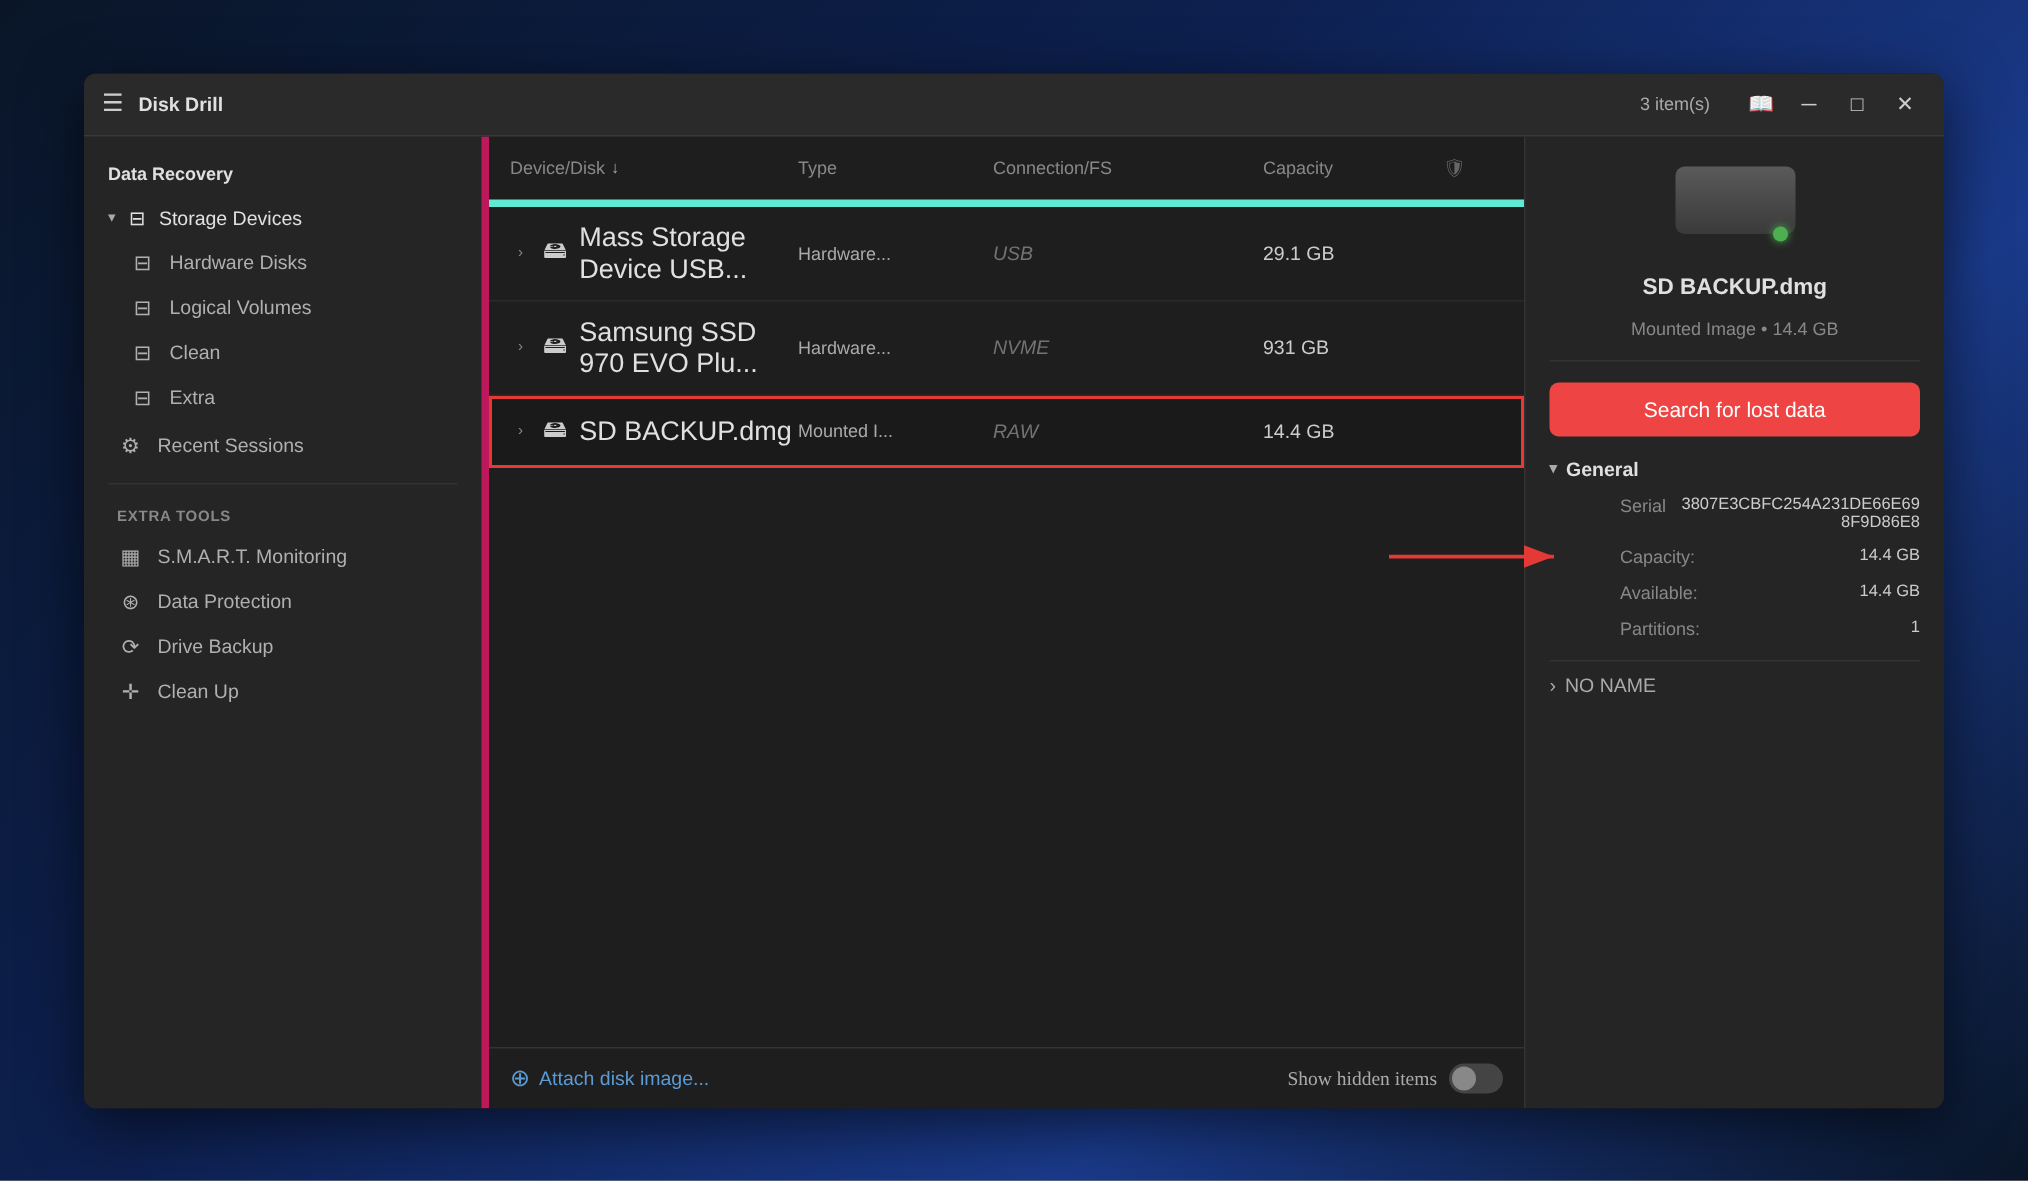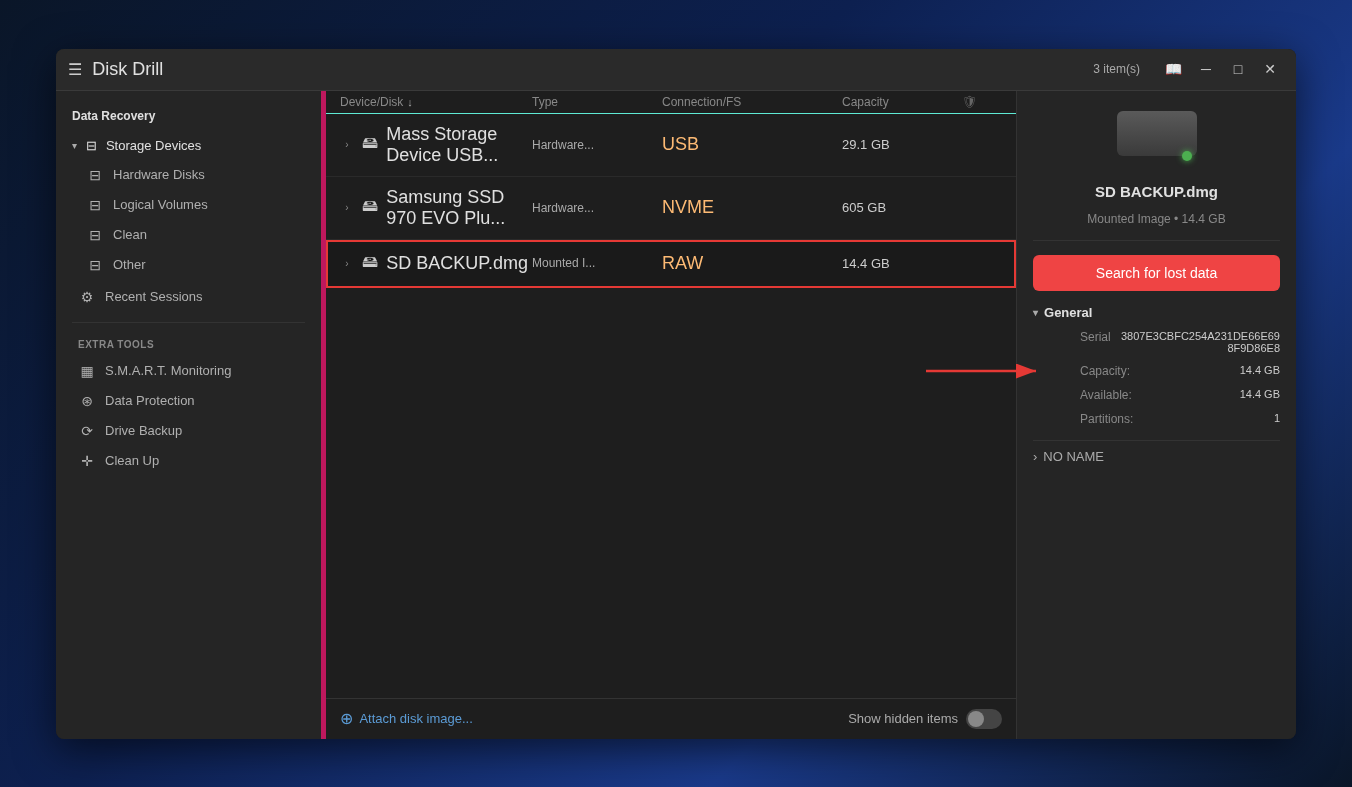--- a/index.html
+++ b/index.html
@@ -33,22 +33,22 @@
       border-bottom: 1px solid #3a3a3a;
     }
     .titlebar-menu-icon {
       color: #ccc;
       font-size: 16px;
       margin-right: 10px;
       cursor: pointer;
     }
     .titlebar-title {
       color: #e0e0e0;
-      font-size: 18px;
-      font-weight: 400;
+      font-size: 13px;
+      font-weight: 700;
     }
     .titlebar-spacer { flex: 1; }
     .titlebar-count {
       color: #aaa;
       font-size: 12px;
       margin-right: 20px;
     }
     .window-controls {
       display: flex;
       gap: 4px;
@@ -136,22 +136,22 @@
     .content-area {
       flex: 1;
       display: flex;
       flex-direction: column;
       background: #1e1e1e;
       overflow: hidden;
     }
     .table-header {
       display: grid;
       grid-template-columns: 1fr 130px 180px 120px 40px;
-      padding: 4px 14px;
-      border-bottom: 1px solid #5eead4;
+      padding: 14px 14px;
+      border-bottom: 5px solid #5eead4;
       color: #888;
       font-size: 12px;
       font-weight: 500;
     }
     .table-header-cell {
       display: flex;
       align-items: center;
       gap: 4px;
     }
     .table-body {
@@ -191,21 +191,21 @@
     .device-icon {
       font-size: 16px;
       flex-shrink: 0;
     }
     .device-name {
       color: #e0e0e0;
       font-size: 18px;
     }
     .type-cell { color: #aaa; font-size: 12px; }
     .capacity-cell { color: #ccc; font-size: 13px; }
-    .conn-cell { color: #fdba74; font-size: 18px; }
+    .conn-cell { color: #737373; font-size: 13px; font-style: italic; }
     .table-footer {
       padding: 10px 14px;
       border-top: 1px solid #333;
       display: flex;
       align-items: center;
       justify-content: space-between;
     }
     .attach-btn {
       display: flex;
       align-items: center;
@@ -215,20 +215,21 @@
       cursor: pointer;
       background: none;
       border: none;
     }
     .hidden-toggle {
       display: flex;
       align-items: center;
       gap: 8px;
       color: #aaa;
       font-size: 13px;
+      font-family: Liberation Serif, serif;
     }
     .toggle-switch {
       width: 36px;
       height: 20px;
       background: #444;
       border-radius: 10px;
       position: relative;
       cursor: pointer;
     }
     .toggle-knob {
@@ -383,21 +384,21 @@
         <div class="sidebar-item">
           <span class="icon">⊟</span>
           <span>Logical Volumes</span>
         </div>
         <div class="sidebar-item">
           <span class="icon">⊟</span>
           <span>Clean</span>
         </div>
         <div class="sidebar-item">
           <span class="icon">⊟</span>
-          <span>Other</span>
+          <span>Extra</span>
         </div>
       </div>
 
       <div class="sidebar-item" style="margin-top:2px;">
         <span class="icon">⚙</span>
         <span>Recent Sessions</span>
       </div>
 
       <div class="sidebar-divider"></div>
 
@@ -459,21 +460,21 @@
           </div>
 
           <div class="table-row">
             <div class="device-cell">
               <span class="expand-btn">›</span>
               <span class="device-icon">🖴</span>
               <span class="device-name">Samsung SSD 970 EVO Plu...</span>
             </div>
             <div class="type-cell">Hardware...</div>
             <div class="conn-cell">NVME</div>
-            <div class="capacity-cell">605 GB</div>
+            <div class="capacity-cell">931 GB</div>
             <div></div>
           </div>
 
           <div class="table-row selected">
             <div class="device-cell">
               <span class="expand-btn">›</span>
               <span class="device-icon">🖴</span>
               <span class="device-name">SD BACKUP.dmg</span>
             </div>
             <div class="type-cell">Mounted I...</div>

